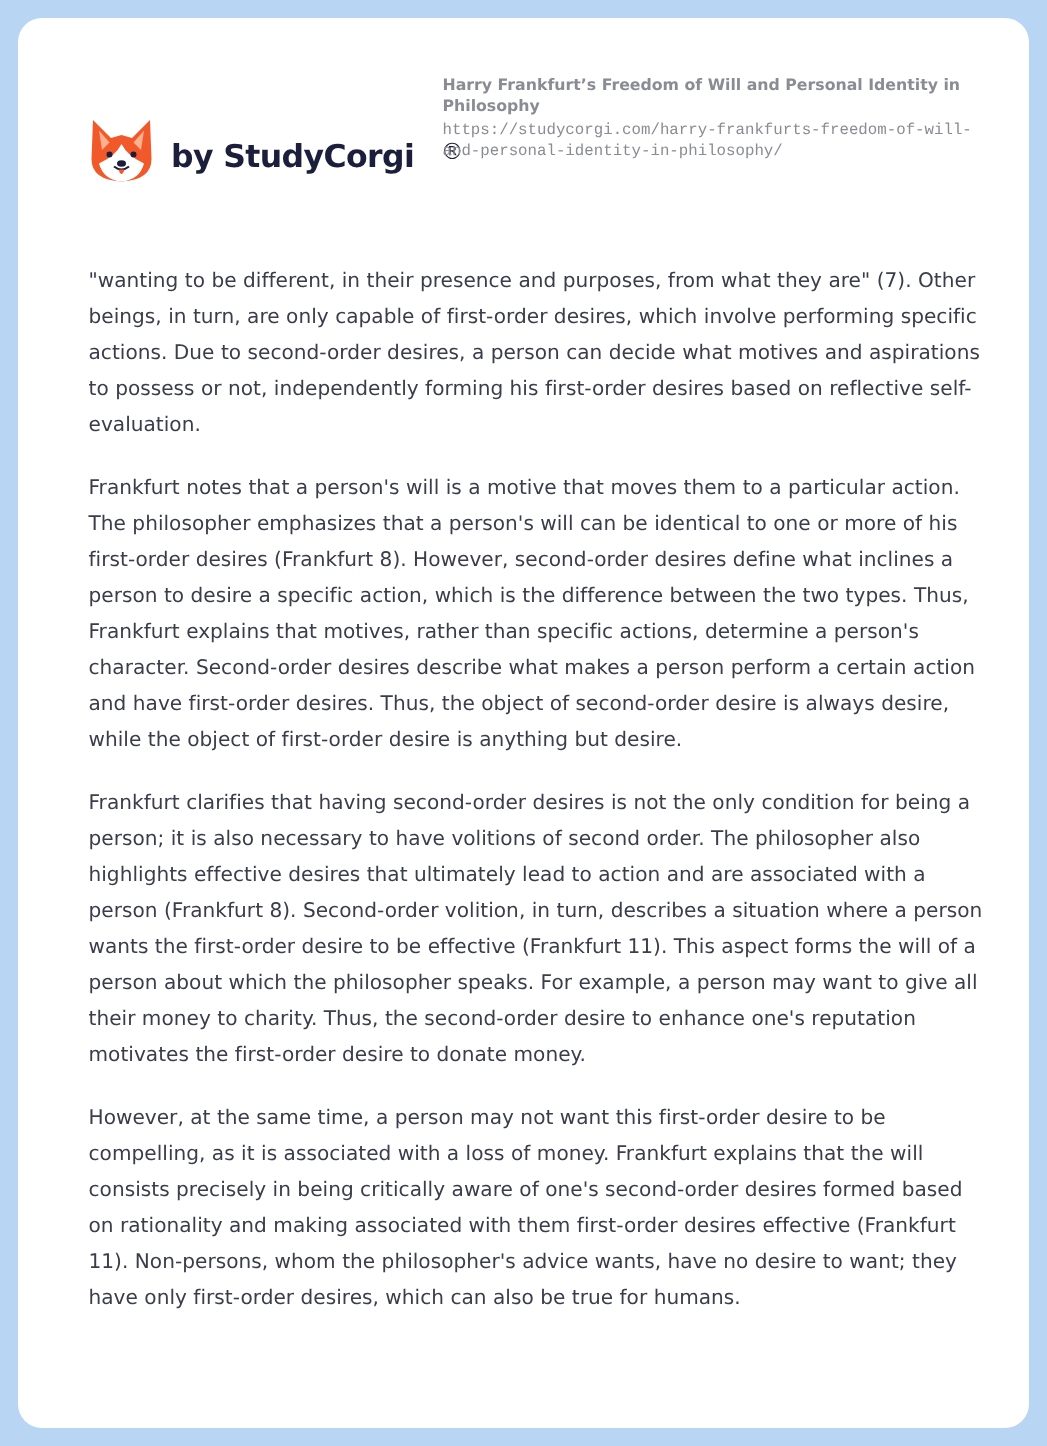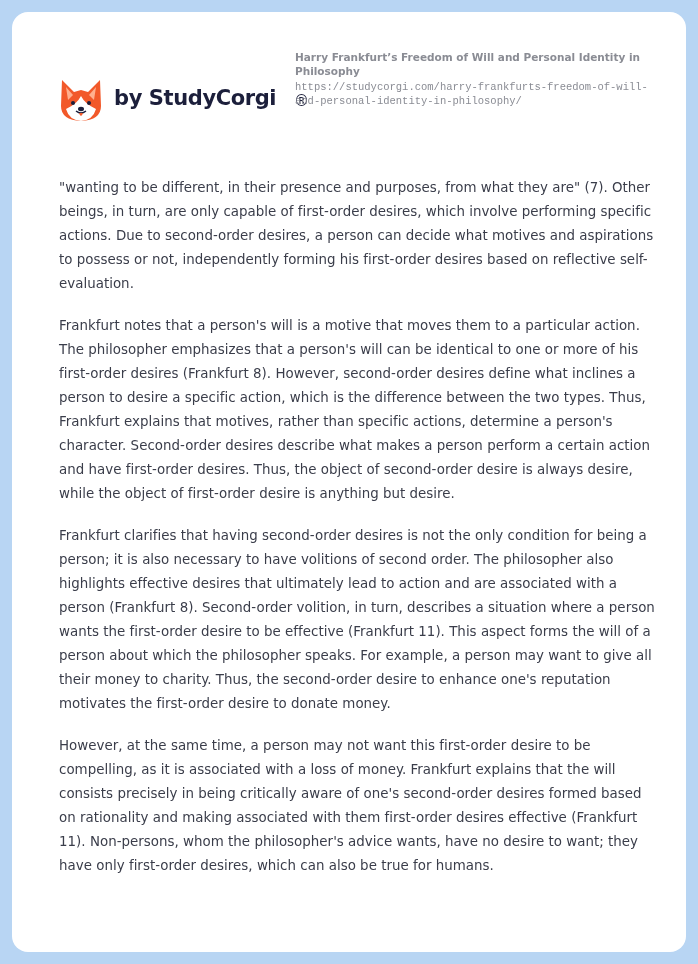--- a/index.html
+++ b/index.html
@@ -28,21 +28,21 @@
     left: 0;
     top: 0;
     width: 674px;
     height: 140px;
   }
   .logo {
     position: absolute;
     left: 48px;
     top: 64px;
     display: flex;
-    align-items: flex-start;
+    align-items: center;
   }
   .logo-icon {
     width: 42px;
     height: 46px;
     display: block;
   }
   .logo-text {
     margin-left: 12px;
     margin-top: 10px;
     font-family: "DejaVu Sans", sans-serif;

